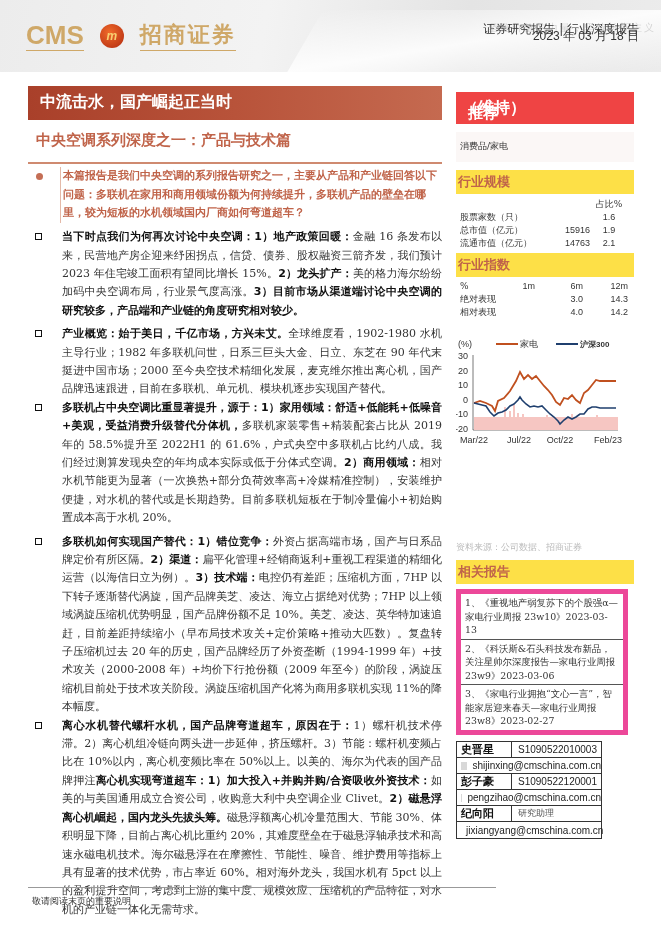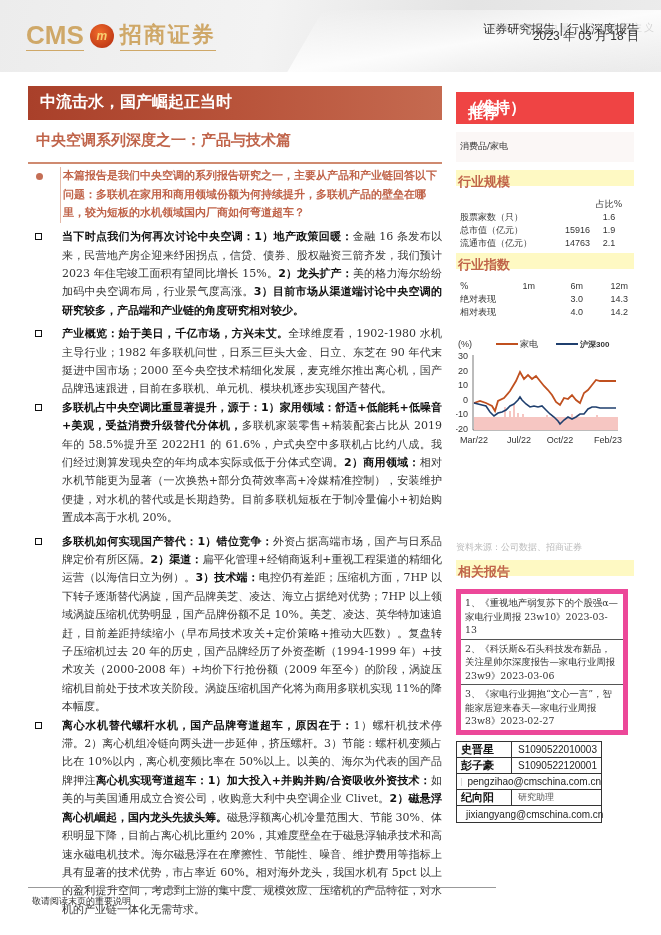--- a/index.html
+++ b/index.html
@@ -5,21 +5,21 @@
   * { box-sizing: border-box; margin: 0; padding: 0; }
   html, body { width: 661px; height: 935px; background: #ffffff; overflow: hidden; }
   body { position: relative; font-family: "DejaVu Serif", serif; color: #222; }
 
   
   .header { position: absolute; left: 0; top: 0; width: 661px; height: 72px;
     background: linear-gradient(100deg, #ececec 0%, #f3f3f3 40%, #e4e4e4 70%, #ececec 100%); overflow: hidden; }
   .header .sweep { position: absolute; left: 300px; top: 10px; width: 420px; height: 80px;
     background: linear-gradient(170deg, rgba(255,255,255,0.0) 0%, rgba(255,255,255,0.85) 40%, rgba(255,255,255,0) 80%);
     transform: skewX(-30deg); }
-  .logo { position: absolute; left: 26px; top: 20px; display: flex; align-items: center; gap: 6px; }
+  .logo { position: absolute; left: 26px; top: 20px; display: flex; align-items: center; gap: 16px; }
   .logo .cms { font-family: "Liberation Sans", sans-serif; font-weight: bold; font-size: 26px; color: #cfa868; letter-spacing: 0px;
     border-bottom: 1.5px solid #cfa868; line-height: 30px; }
   .logo .badge { width: 24px; height: 24px; border-radius: 50%; background: radial-gradient(circle at 40% 35%, #f06a2a, #b12a10);
     color: #f8d070; font-family: "Liberation Sans", sans-serif; font-weight: bold; font-size: 12px; display:flex; align-items:center; justify-content:center; font-style: italic; }
   .logo .cn { font-family: "DejaVu Sans", sans-serif; font-weight: bold; font-size: 22px; color: #cfa868;
     border-bottom: 1.5px solid #cfa868; line-height: 30px; letter-spacing: 2px; }
   .header .motto { position: absolute; left: 488px; top: 21px; font-size: 10px; color: #d5d5d5; letter-spacing: 2px; }
   .header .rtype { position: absolute; right: 22px; top: 21px; font-size: 12px; color: #333; }
   .header .rdate { position: absolute; right: 22px; top: 28px; font-family: "Liberation Sans", sans-serif; font-size: 12px; color: #333; }
 
@@ -38,21 +38,21 @@
   .para { position: relative; padding-left: 32px; font-size: 11px; line-height: 18.4px; color: #333; margin-top: 5px; text-align: justify; }
   .para .box { position: absolute; left: 5px; top: 5px; width: 7px; height: 7px; border: 1.2px solid #111; background: #fff; }
   .para b { color: #111; font-family: "DejaVu Sans", sans-serif; }
 
   
   .side { position: absolute; left: 450px; top: 80px; width: 184px; height: 790px; }
   .side .rec { position: absolute; left: 6px; top: 12px; width: 178px; height: 32px; background: #ef4444; }
   .side .rec span { position: absolute; left: 6px; top: 6px; font-family: "DejaVu Sans", sans-serif; font-weight: bold; font-size: 15px; color: #fff; }
   .side .rec small { font-size: 16px; font-weight: bold; }
   .side .cat { position: absolute; left: 6px; top: 52px; width: 178px; height: 30px; background: #fbf7f6; font-size: 9px; color: #333; padding: 8px 4px; }
-  .sechead { position: absolute; left: 6px; width: 178px; height: 16px; background: #fef9c3; }
+  .sechead { position: absolute; left: 6px; width: 178px; height: 24px; background: #fde047; }
   .sechead span { position: absolute; left: 2px; top: 3px; font-family: "DejaVu Sans", sans-serif; font-weight: bold; font-size: 13px; color: #c0644a; }
   .tbl { position: absolute; left: 10px; width: 170px; font-size: 9px; color: #333; }
   .tbl .row { display: flex; height: 13px; line-height: 13px; }
   .tbl .c0 { width: 80px; }
   .tbl .c1 { width: 50px; text-align: right; font-family: "Liberation Sans", sans-serif; }
   .tbl .c2 { width: 38px; text-align: center; font-family: "Liberation Sans", sans-serif; }
   .tbl2 .row { height: 13px; }
   .tbl2 .c0 { width: 40px; }
   .tbl2 .c1 { width: 35px; text-align: right; font-family: "Liberation Sans", sans-serif;}
   .tbl2 .c2 { width: 48px; text-align: right; font-family: "Liberation Sans", sans-serif;}
@@ -237,20 +237,24 @@
     <div class="item">1、《重视地产弱复苏下的个股强α—家电行业周报 23w10》2023-03-13</div>
     <div class="item">2、《科沃斯&amp;石头科技发布新品，关注星帅尔深度报告—家电行业周报 23w9》2023-03-06</div>
     <div class="item">3、《家电行业拥抱“文心一言”，智能家居迎来春天—家电行业周报 23w8》2023-02-27</div>
   </div>
 
   <div class="analysts">
     <div class="nrow">
       <div class="name">史晋星</div>
       <div class="id">S1090522010003</div>
     </div>
+    <div class="erow">
+      <span class="mail"></span>
+      <span class="email">shijinxing@cmschina.com.cn</span>
+    </div>
     <div class="nrow">
       <div class="name">彭子豪</div>
       <div class="id">S1090522120001</div>
     </div>
     <div class="erow">
       <span class="mail"></span>
       <span class="email">pengzihao@cmschina.com.cn</span>
     </div>
     <div class="nrow">
       <div class="name">纪向阳</div>

